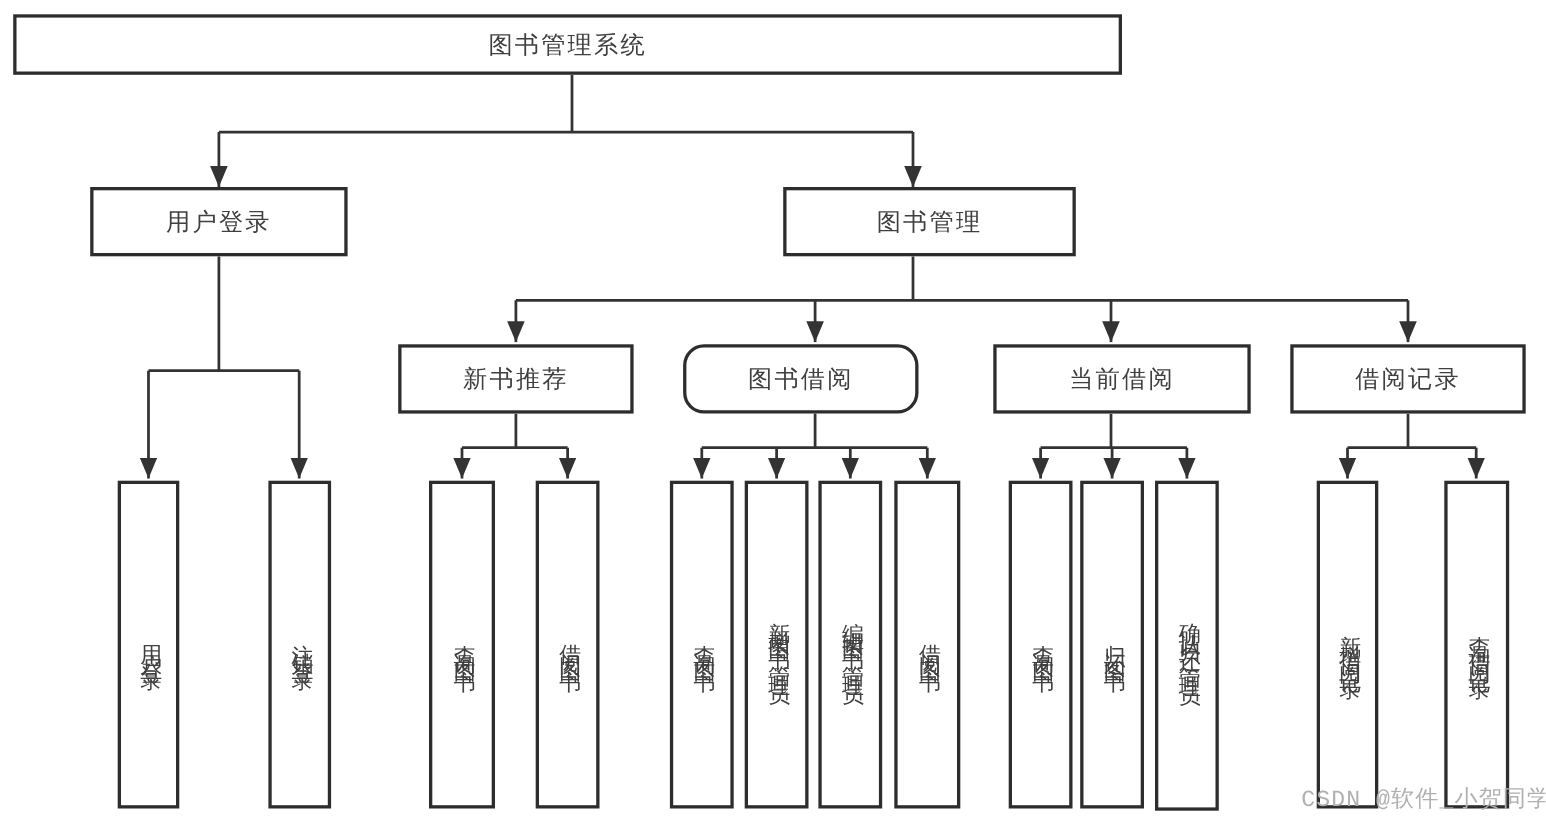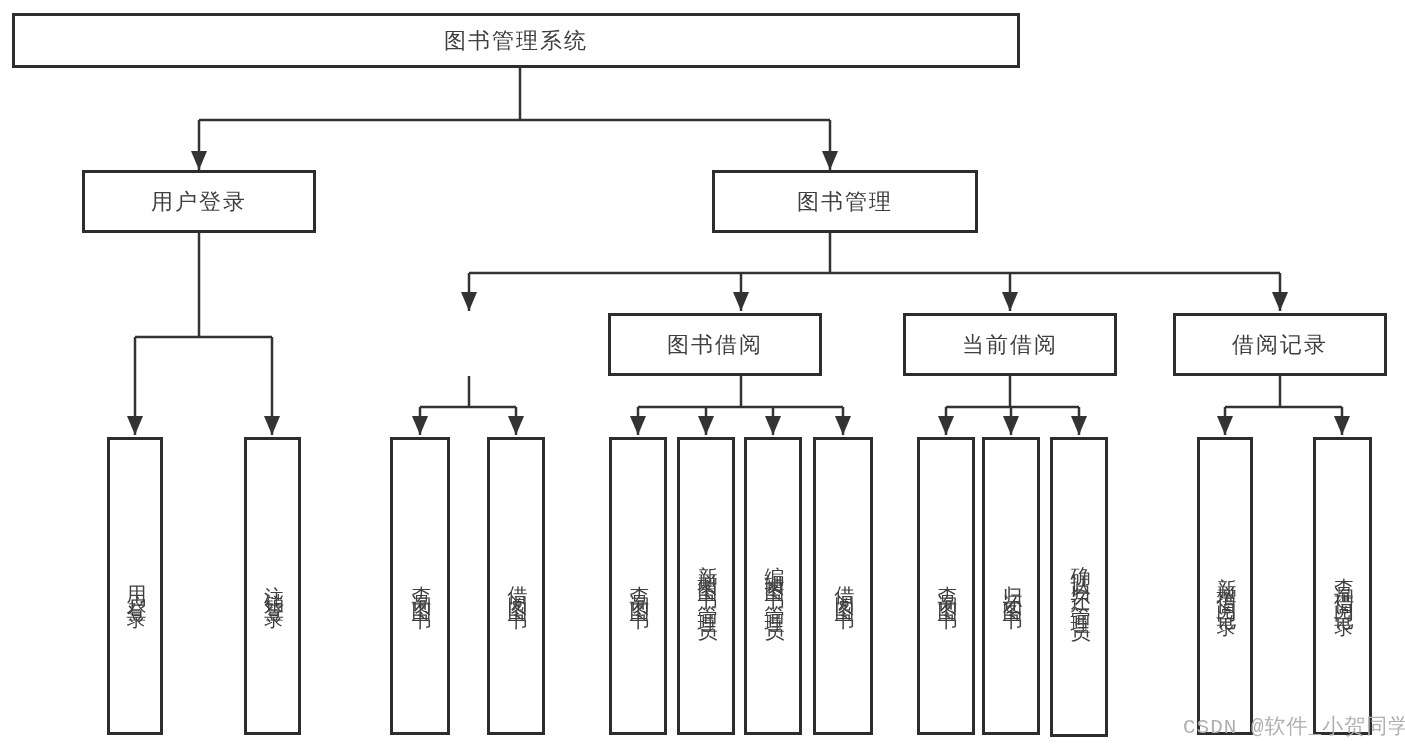--- a/index.html
+++ b/index.html
@@ -102,22 +102,23 @@
       <path d="M1225,407 V435" marker-end="url(#arrow)"></path>
       <path d="M1342,407 V435" marker-end="url(#arrow)"></path>
     </g>
   </svg>
 
   <div class="box" style="left:12px; top:13px; width:1008px; height:55px;">图书管理系统</div>
 
   <div class="box" style="left:82px; top:170px; width:234px; height:63px;">用户登录</div>
   <div class="box" style="left:712px; top:170px; width:266px; height:63px;">图书管理</div>
 
-  <div class="box" style="left:608px; top:313px; width:214px; height:63px;">图书借阅</div>
-  <div class="box" style="left:903px; top:313px; width:214px; height:63px;">当前借阅</div>
+  <div class="box" style="left:362px; top:313px; width:214px; height:63px;">新书推荐</div>
+  <div class="box" style="left:621px; top:313px; width:214px; height:63px;border-radius:19px;">图书借阅</div>
+  <div class="box" style="left:903px; top:313px; width:234px; height:63px;">当前借阅</div>
   <div class="box" style="left:1173px; top:313px; width:214px; height:63px;">借阅记录</div>
 
   <div class="box vbox" style="left:107px; top:437px; width:56px; height:298px;">用户登录</div>
   <div class="box vbox" style="left:244px; top:437px; width:57px; height:298px;">注销登录</div>
 
   <div class="box vbox" style="left:390px; top:437px; width:60px; height:298px;">查询图书</div>
   <div class="box vbox" style="left:487px; top:437px; width:58px; height:298px;">借阅图书</div>
 
   <div class="box vbox" style="left:609px; top:437px; width:58px; height:298px;">查询图书</div>
   <div class="box vbox" style="left:677px; top:437px; width:58px; height:298px;">新增图书（管理员）</div>

